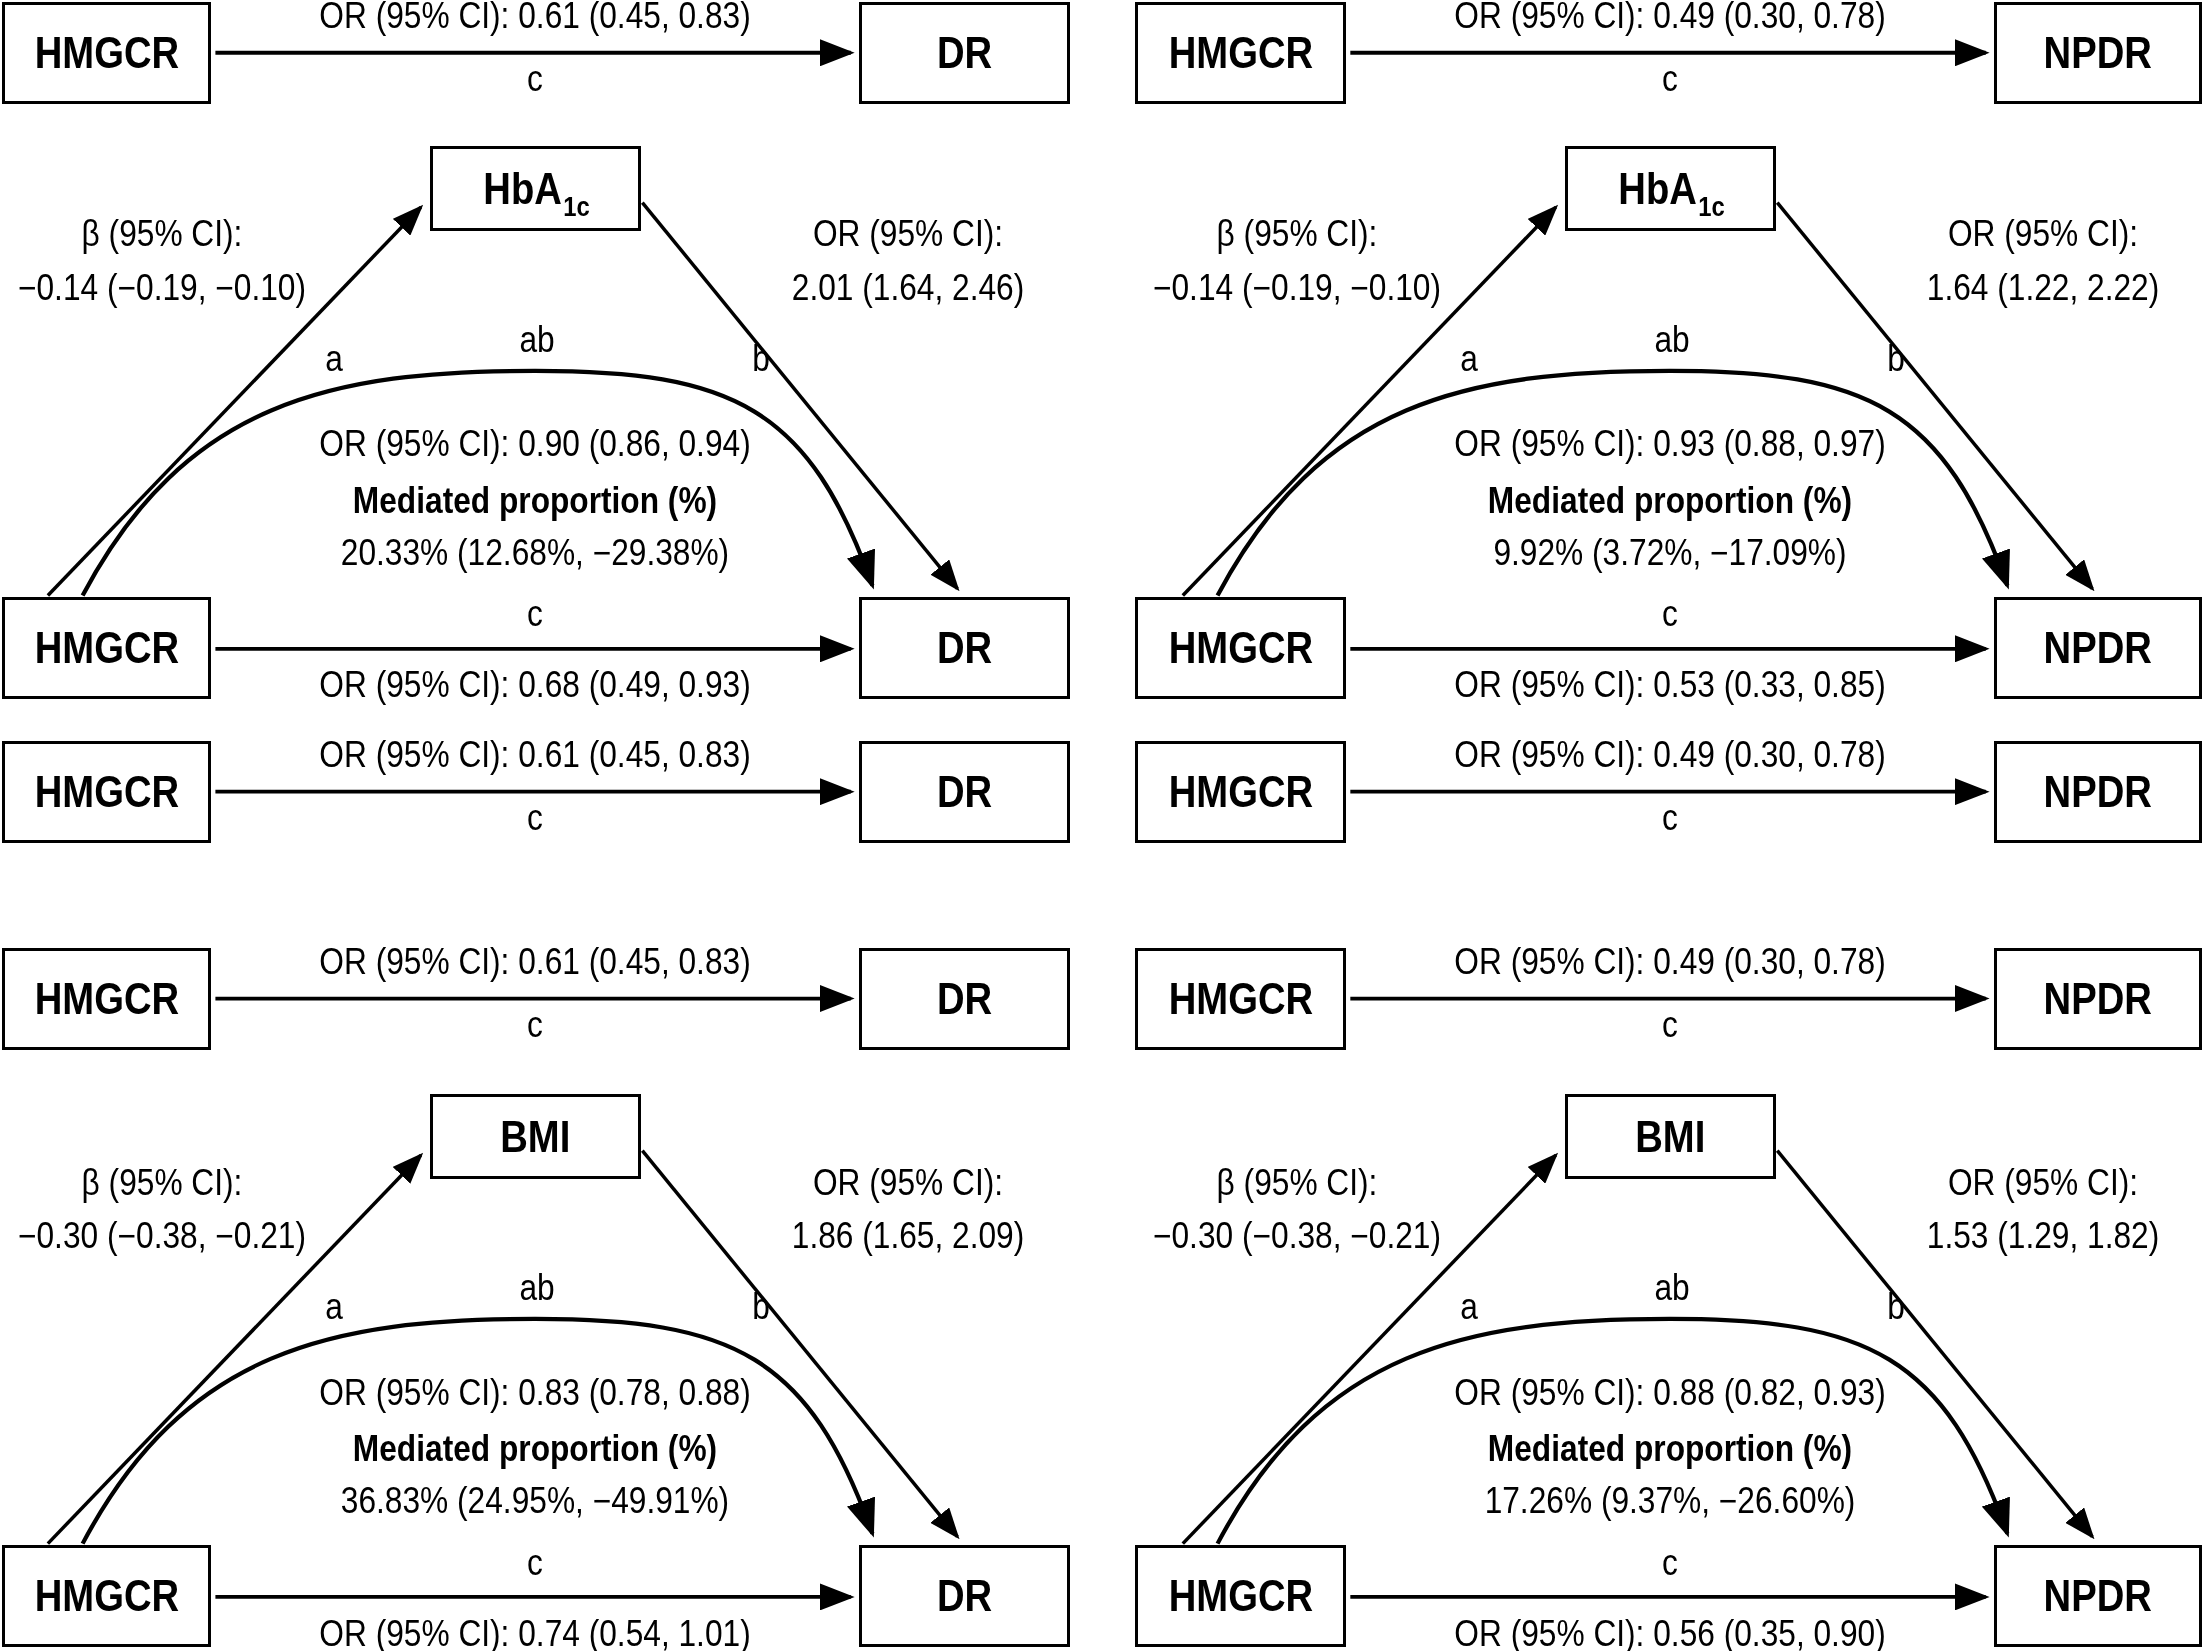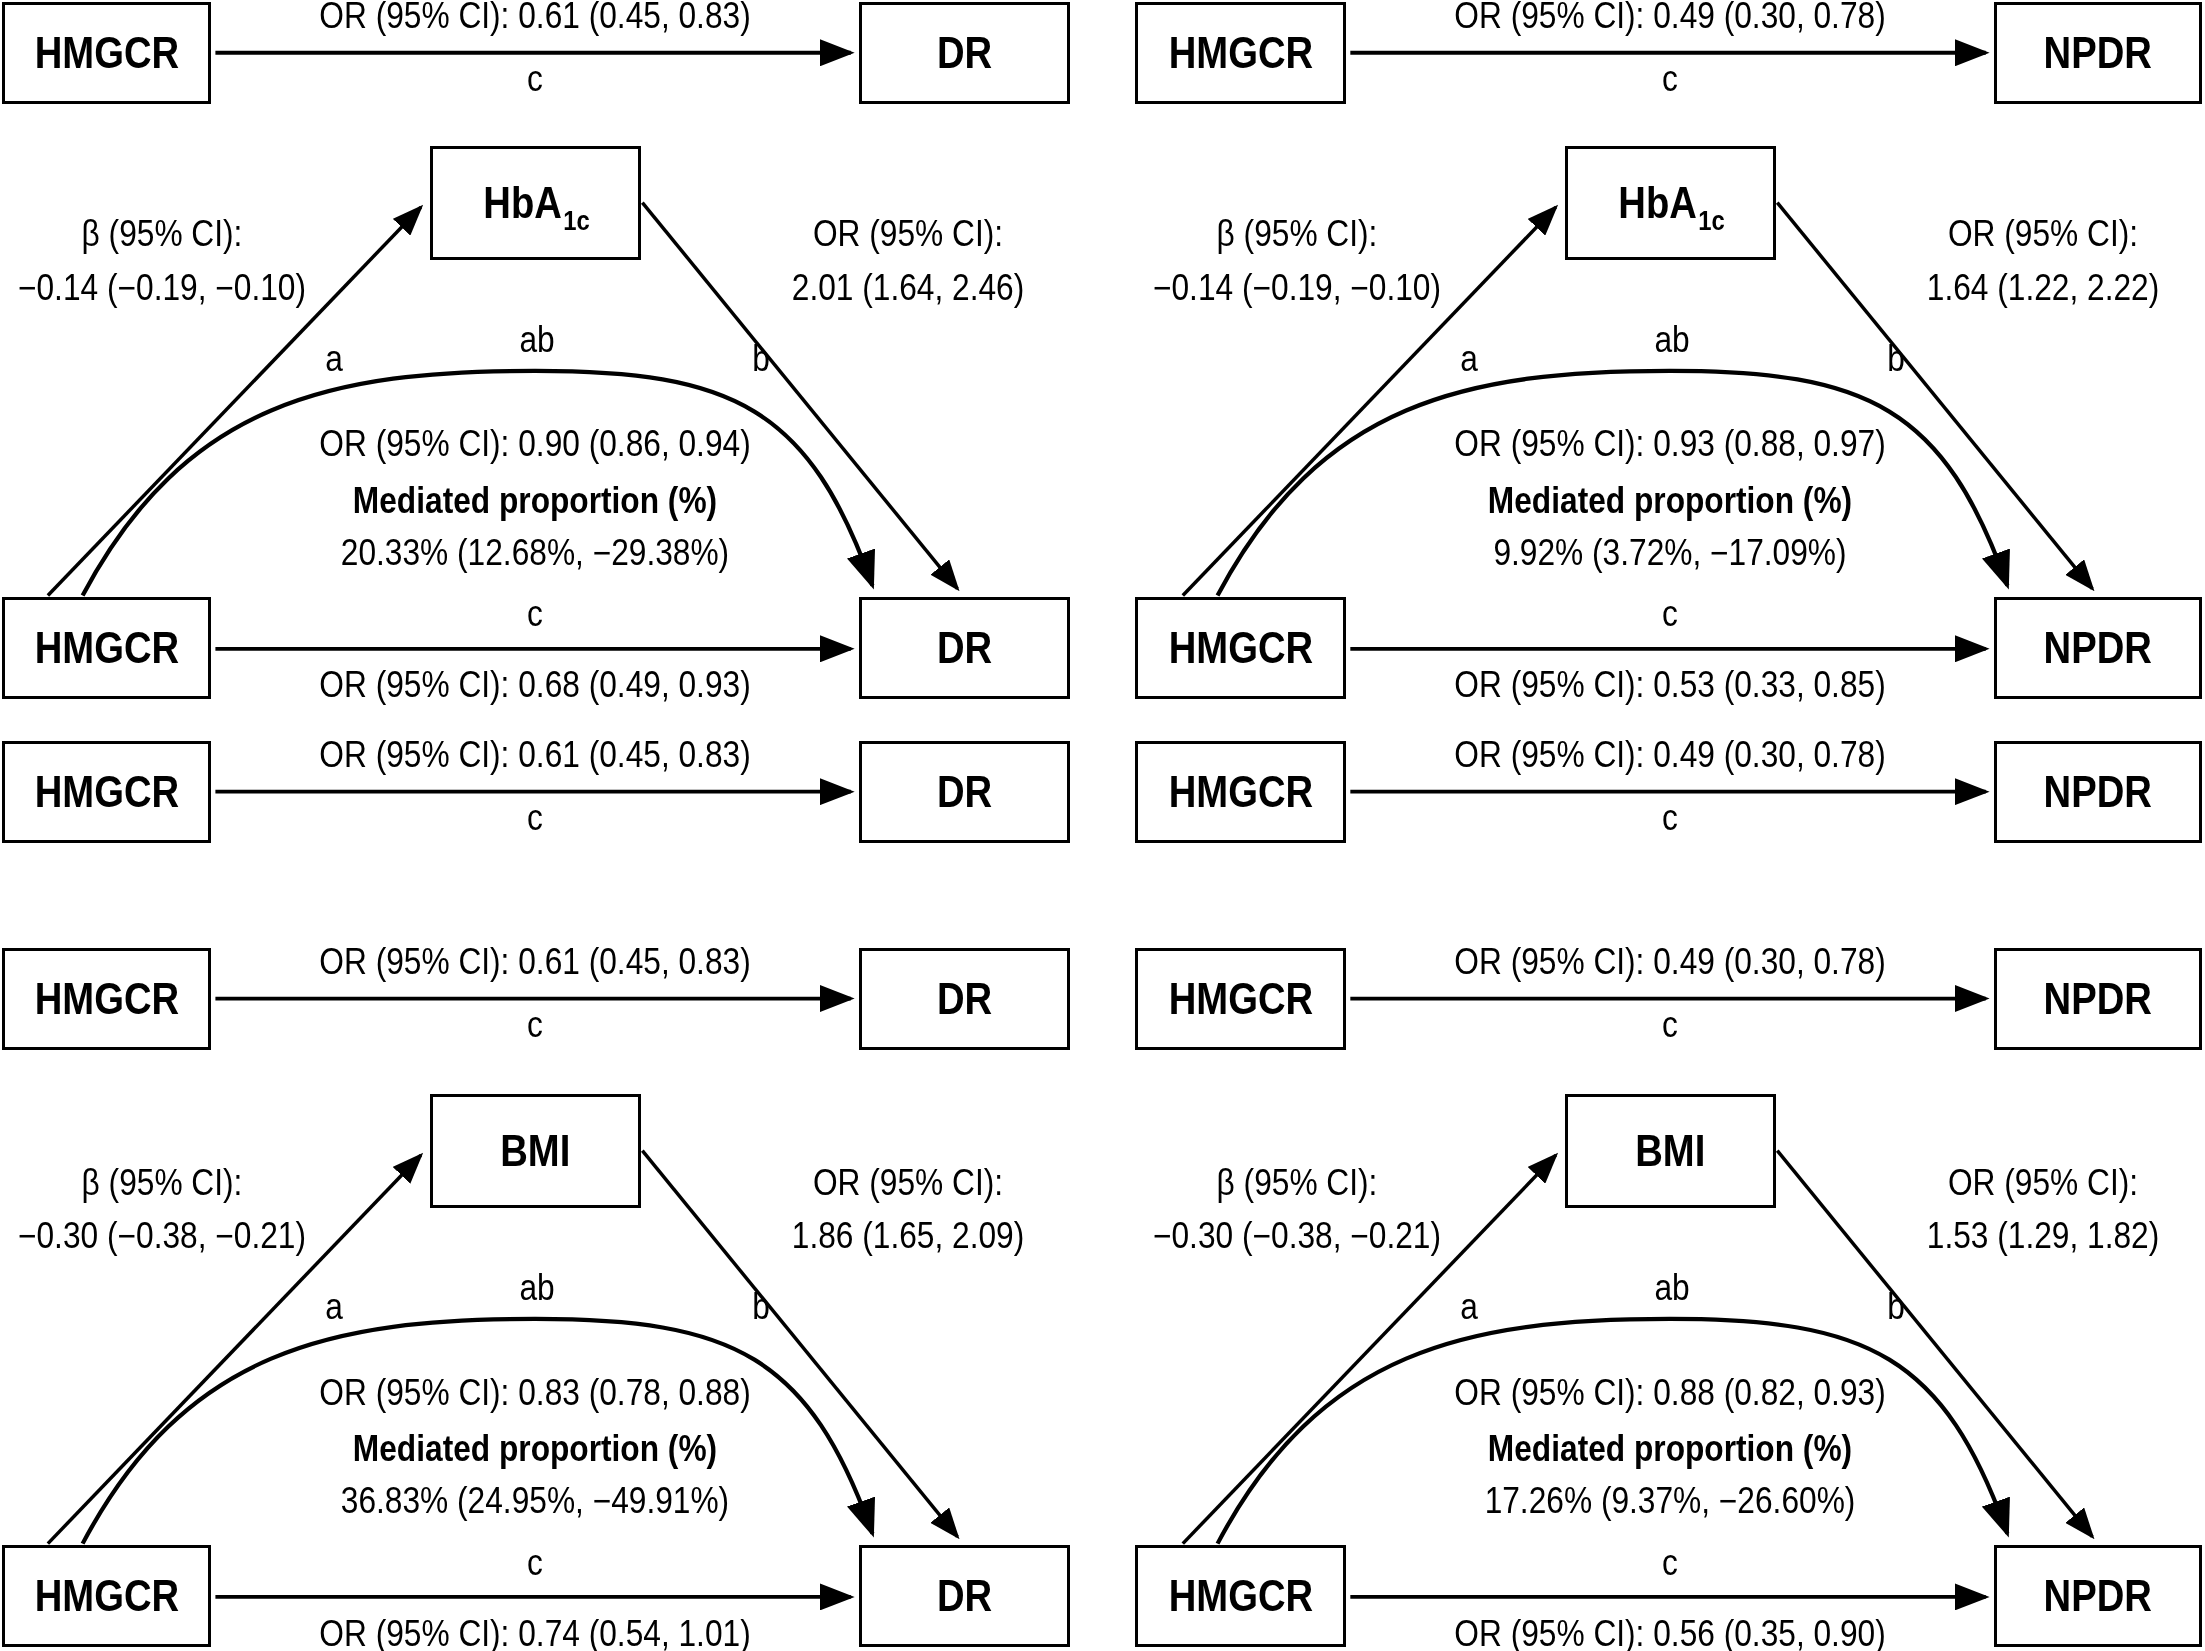--- a/index.html
+++ b/index.html
@@ -11,21 +11,21 @@
   svg.layer{position:absolute;left:0;top:0;width:2205px;height:1652px}
   svg.layer path{stroke:#000;fill:none}
   svg.layer path.arr{stroke-width:5}
   svg.layer path.diag{stroke-width:4.5}
   svg.layer path.curve{stroke-width:5.5}
   .box{
     position:absolute;height:102px;box-sizing:border-box;
     border:3.9px solid #000;background:#fff;
     display:flex;align-items:center;justify-content:center;
   }
-  .box.med{height:114px}
+  .box.med{height:85px}
   .bl{
     font-size:45px;font-weight:700;white-space:nowrap;
     display:inline-block;transform:scaleX(0.85);
   }
   .msub{font-size:28px;font-weight:700;position:relative;top:12.4px;left:1.5px}
   .t{
     position:absolute;font-size:36px;line-height:1.05;white-space:nowrap;
     transform:translateX(-50%) scaleX(0.88);transform-origin:50% 0;
   }
   .b7{font-weight:700}

